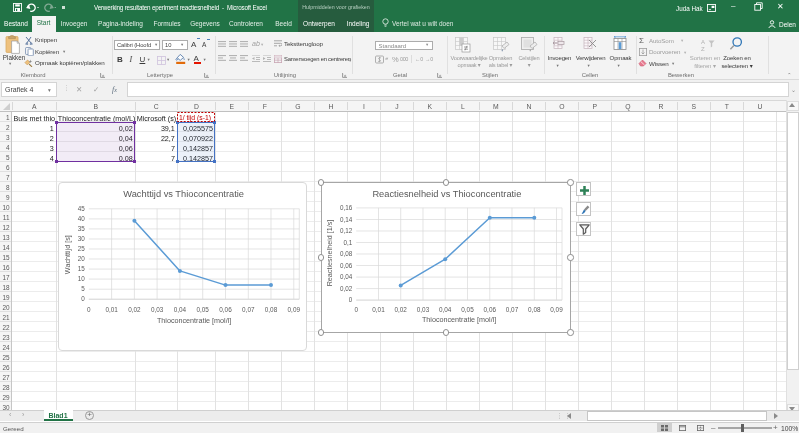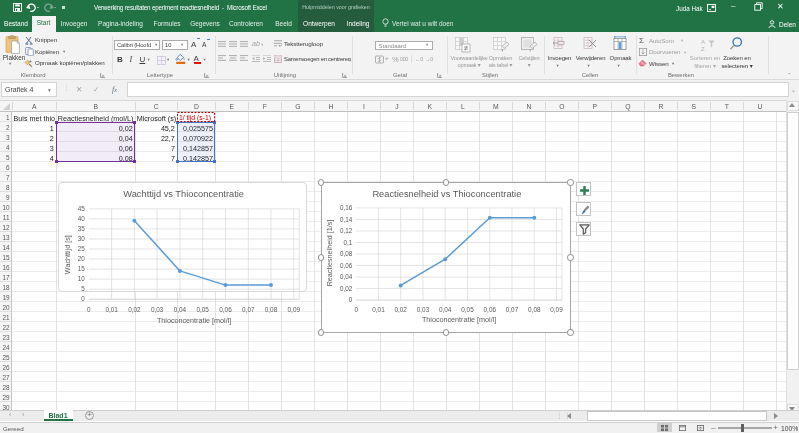--- a/index.html
+++ b/index.html
@@ -395,26 +395,26 @@
 <div class="abs" style="left:0;top:323.5px;width:9.5px;color:#595959;font-size:6.4px;text-align:right;">22</div>
 <div class="abs" style="left:0;top:333.5px;width:9.5px;color:#595959;font-size:6.4px;text-align:right;">23</div>
 <div class="abs" style="left:0;top:343.5px;width:9.5px;color:#595959;font-size:6.4px;text-align:right;">24</div>
 <div class="abs" style="left:0;top:353.5px;width:9.5px;color:#595959;font-size:6.4px;text-align:right;">25</div>
 <div class="abs" style="left:0;top:363.5px;width:9.5px;color:#595959;font-size:6.4px;text-align:right;">26</div>
 <div class="abs" style="left:0;top:373.5px;width:9.5px;color:#595959;font-size:6.4px;text-align:right;">27</div>
 <div class="abs" style="left:0;top:383.5px;width:9.5px;color:#595959;font-size:6.4px;text-align:right;">28</div>
 <div class="abs" style="left:0;top:393.5px;width:9.5px;color:#595959;font-size:6.4px;text-align:right;">29</div>
 <div class="abs" style="left:0;top:403.5px;width:9.5px;color:#595959;font-size:6.4px;text-align:right;">30</div>
 <div class="abs" style="left:12px;top:113.6px;width:44.3px;font-size:7.2px;color:#1a1a1a;text-align:left;padding-left:1.5px;white-space:nowrap;">Buis met thio</div>
-<div class="abs" style="left:56.3px;top:113.6px;width:78.89999999999999px;font-size:7.2px;color:#1a1a1a;text-align:left;padding-left:1.5px;white-space:nowrap;">Reactiesnelheid (mol/L)</div>
+<div class="abs" style="left:56.3px;top:113.6px;width:78.89999999999999px;font-size:7.2px;color:#1a1a1a;text-align:left;padding-left:1.5px;white-space:nowrap;">Thioconcentratie (mol/L)</div>
 <div class="abs" style="left:135.2px;top:113.6px;width:42.20000000000002px;font-size:7.2px;color:#1a1a1a;text-align:left;padding-left:1.5px;white-space:nowrap;">Microsoft (s)</div>
 <div class="abs" style="left:178.9px;top:113.8px;font-size:6.8px;color:#c00000;white-space:nowrap;">1/ tijd (s-1)</div>
 <div class="abs" style="left:12px;top:123.6px;width:44.3px;font-size:7.2px;color:#1a1a1a;text-align:right;padding-right:2.5px;white-space:nowrap;">1</div>
 <div class="abs" style="left:56.3px;top:123.6px;width:78.89999999999999px;font-size:7.2px;color:#1a1a1a;text-align:right;padding-right:2.5px;white-space:nowrap;">0,02</div>
-<div class="abs" style="left:135.2px;top:123.6px;width:42.20000000000002px;font-size:7.2px;color:#1a1a1a;text-align:right;padding-right:2.5px;white-space:nowrap;">45,2</div>
+<div class="abs" style="left:135.2px;top:123.6px;width:42.20000000000002px;font-size:7.2px;color:#1a1a1a;text-align:right;padding-right:2.5px;white-space:nowrap;">39,1</div>
 <div class="abs" style="left:177.4px;top:123.6px;width:38.0px;font-size:7.2px;color:#1a1a1a;text-align:right;padding-right:2.5px;white-space:nowrap;">0,025575</div>
 <div class="abs" style="left:12px;top:133.6px;width:44.3px;font-size:7.2px;color:#1a1a1a;text-align:right;padding-right:2.5px;white-space:nowrap;">2</div>
 <div class="abs" style="left:56.3px;top:133.6px;width:78.89999999999999px;font-size:7.2px;color:#1a1a1a;text-align:right;padding-right:2.5px;white-space:nowrap;">0,04</div>
 <div class="abs" style="left:135.2px;top:133.6px;width:42.20000000000002px;font-size:7.2px;color:#1a1a1a;text-align:right;padding-right:2.5px;white-space:nowrap;">22,7</div>
 <div class="abs" style="left:177.4px;top:133.6px;width:38.0px;font-size:7.2px;color:#1a1a1a;text-align:right;padding-right:2.5px;white-space:nowrap;">0,070922</div>
 <div class="abs" style="left:12px;top:143.6px;width:44.3px;font-size:7.2px;color:#1a1a1a;text-align:right;padding-right:2.5px;white-space:nowrap;">3</div>
 <div class="abs" style="left:56.3px;top:143.6px;width:78.89999999999999px;font-size:7.2px;color:#1a1a1a;text-align:right;padding-right:2.5px;white-space:nowrap;">0,06</div>
 <div class="abs" style="left:135.2px;top:143.6px;width:42.20000000000002px;font-size:7.2px;color:#1a1a1a;text-align:right;padding-right:2.5px;white-space:nowrap;">7</div>
 <div class="abs" style="left:177.4px;top:143.6px;width:38.0px;font-size:7.2px;color:#1a1a1a;text-align:right;padding-right:2.5px;white-space:nowrap;">0,142857</div>
 <div class="abs" style="left:12px;top:153.6px;width:44.3px;font-size:7.2px;color:#1a1a1a;text-align:right;padding-right:2.5px;white-space:nowrap;">4</div>
@@ -427,21 +427,21 @@
 <div class="abs" style="left:133.2px;top:121.0px;width:3px;height:3px;background:#7030a0;"></div>
 <div class="abs" style="left:133.2px;top:160.0px;width:3px;height:3px;background:#7030a0;"></div>
 <div class="abs" style="left:177.4px;top:122.0px;width:38.0px;height:40.0px;background:rgba(68,114,196,0.10);border:1px solid #4472c4;"></div>
 <div class="abs" style="left:176.4px;top:121.0px;width:3px;height:3px;background:#4472c4;"></div>
 <div class="abs" style="left:176.4px;top:160.0px;width:3px;height:3px;background:#4472c4;"></div>
 <div class="abs" style="left:213.4px;top:121.0px;width:3px;height:3px;background:#4472c4;"></div>
 <div class="abs" style="left:213.4px;top:160.0px;width:3px;height:3px;background:#4472c4;"></div>
 <svg class="abs" style="left:177.4px;top:112.0px;" width="38.0" height="10.0" viewBox="0 0 38.0 10.0">
 <rect x="0.5" y="0.5" width="37.0" height="9.0" fill="none" stroke="#c00000" stroke-width="1" stroke-dasharray="2,1.4"></rect>
   </svg>
-<div class="abs" style="left:57.8px;top:182px;width:249.3px;height:110px;background:#fff;border:1px solid #d9d9d9;border-radius:4px;">
+<div class="abs" style="left:57.8px;top:182px;width:249.3px;height:169px;background:#fff;border:1px solid #d9d9d9;border-radius:4px;">
     <svg width="249.3" height="149.7" viewBox="0 0 249.3 149.7" style="position:absolute;left:0;top:0;">
       <text x="124.65" y="14" font-size="9.3" fill="#595959" text-anchor="middle" font-family="Liberation Sans">Wachttijd vs Thioconcentratie</text>
       <line x1="29.8" y1="116.2" x2="240.32000000000002" y2="116.2" stroke="#bfbfbf" stroke-width="0.7"></line>
       <line x1="29.8" y1="106.2" x2="240.32000000000002" y2="106.2" stroke="#d9d9d9" stroke-width="0.7"></line>
       <line x1="29.8" y1="96.1" x2="240.32000000000002" y2="96.1" stroke="#d9d9d9" stroke-width="0.7"></line>
       <line x1="29.8" y1="86.1" x2="240.32000000000002" y2="86.1" stroke="#d9d9d9" stroke-width="0.7"></line>
       <line x1="29.8" y1="76.0" x2="240.32000000000002" y2="76.0" stroke="#d9d9d9" stroke-width="0.7"></line>
       <line x1="29.8" y1="66.0" x2="240.32000000000002" y2="66.0" stroke="#d9d9d9" stroke-width="0.7"></line>
       <line x1="29.8" y1="56.0" x2="240.32000000000002" y2="56.0" stroke="#d9d9d9" stroke-width="0.7"></line>
       <line x1="29.8" y1="45.9" x2="240.32000000000002" y2="45.9" stroke="#d9d9d9" stroke-width="0.7"></line>

